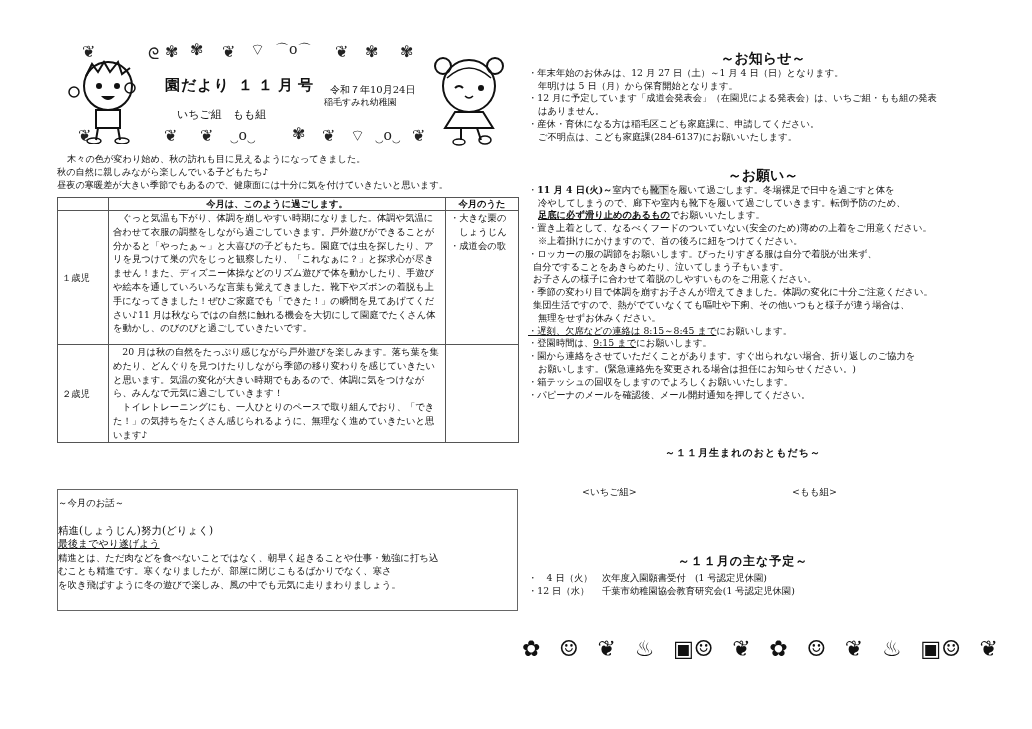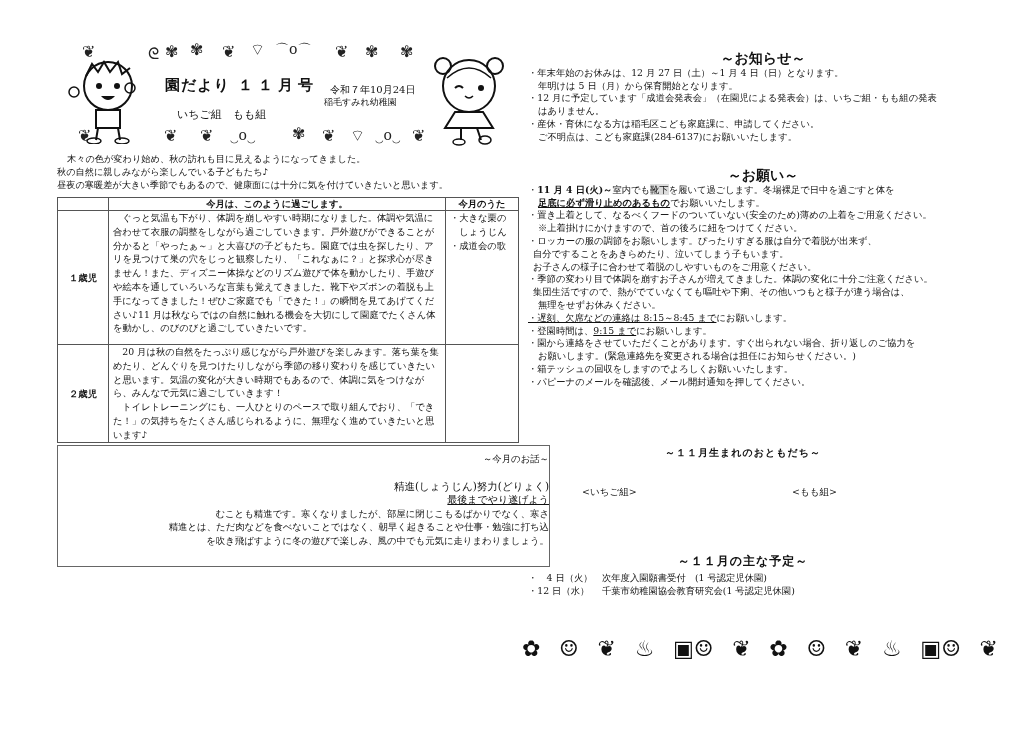--- a/index.html
+++ b/index.html
@@ -21,27 +21,27 @@
   .intro { left: 57px; top: 152px; width: 470px; font-size: 9.2px; line-height: 13px; }
   .intro div { white-space: nowrap; }
   .intro .indent { padding-left: 10px; }
 
   table.plan {
     position: absolute; left: 57px; top: 197px; width: 462px;
     border-collapse: collapse; font-size: 9.3px; line-height: 13.8px;
   }
   table.plan td, table.plan th { border: 1px solid #555; vertical-align: top; padding: 0 4px; }
   table.plan th { font-weight: bold; height: 12px; line-height: 12px; font-size: 9.3px; margin-top: 21px; }
-  table.plan td.age { width: 42px; text-align: center; vertical-align: middle; font-weight: bold; }
+  table.plan td.age { width: 42px; vertical-align: middle; }
   table.plan td.song { width: 64px; }
   table.plan td.body p { margin: 0; }
 
   .story {
-    left: 57px; top: 445px; width: 459px; height: 120px; border: 1px solid #666;
-    text-align: right; font-size: 9.4px; line-height: 13.5px; padding-left: 32px;
+    left: 57px; top: 489px; width: 459px; height: 120px; border: 1px solid #666;
+    text-align: left; font-size: 9.4px; line-height: 13.5px;
   }
   .story .s-title { margin-top: 6px; }
   .story .s-head { margin-top: 14px; font-size: 10.5px; }
   .story .s-sub { text-decoration: underline; font-size: 10px; }
 
   .right { left: 528px; width: 470px; font-size: 9.3px; line-height: 12.8px; }
   .sec-title { text-align: center; font-size: 14px; font-weight: bold; }
   .item { white-space: nowrap; }
   .cont { padding-left: 10px; white-space: nowrap; }
   .cont2 { padding-left: 5px; white-space: nowrap; }
@@ -153,38 +153,39 @@
     </td>
     <td class="song"></td>
   </tr>
 </tbody>
   </table>
 
 <div class="abs story">
   <div class="s-title">～今月のお話～</div>
   <div class="s-head">精進(しょうじん)努力(どりょく)</div>
   <div class="s-sub">最後までやり遂げよう</div>
+  <div>精進とは、ただ肉などを食べないことではなく、朝早く起きることや仕事・勉強に打ち込</div>
   <div>むことも精進です。寒くなりましたが、部屋に閉じこもるばかりでなく、寒さ</div>
-  <div>精進とは、ただ肉などを食べないことではなく、朝早く起きることや仕事・勉強に打ち込</div>
   <div>を吹き飛ばすように冬の遊びで楽しみ、風の中でも元気に走りまわりましょう。</div>
 </div>
 
 <div class="abs right" style="top:52px;">
   <div class="sec-title" style="margin-bottom:2px;">～お知らせ～</div>
   <div class="item">・年末年始のお休みは、12 月 27 日（土）～1 月 4 日（日）となります。</div>
   <div class="cont">年明けは 5 日（月）から保育開始となります。</div>
   <div class="item">・12 月に予定しています「成道会発表会」（在園児による発表会）は、いちご組・もも組の発表</div>
   <div class="cont">はありません。</div>
   <div class="item">・産休・育休になる方は稲毛区こども家庭課に、申請してください。</div>
   <div class="cont">ご不明点は、こども家庭課(284-6137)にお願いいたします。</div>
 </div>
 
 <div class="abs right" style="top:169px;">
   <div class="sec-title" style="margin-bottom:2px;">～お願い～</div>
   <div class="item">・<span class="b">11 月 4 日(火)～</span><span>室内でも</span><span class="hl">靴下</span><span>を履いて過ごします。冬場裸足で日中を過ごすと体を</span></div>
+  <div class="cont">冷やしてしまうので、廊下や室内も靴下を履いて過ごしていきます。転倒予防のため、</div>
   <div class="cont"><span class="b u">足底に必ず滑り止めのあるもの</span><span>でお願いいたします。</span></div>
   <div class="item">・置き上着として、なるべくフードのついていない(安全のため)薄めの上着をご用意ください。</div>
   <div class="cont">※上着掛けにかけますので、首の後ろに紐をつけてください。</div>
   <div class="item">・ロッカーの服の調節をお願いします。ぴったりすぎる服は自分で着脱が出来ず、</div>
   <div class="cont2">自分ですることをあきらめたり、泣いてしまう子もいます。</div>
   <div class="cont2">お子さんの様子に合わせて着脱のしやすいものをご用意ください。</div>
   <div class="item">・季節の変わり目で体調を崩すお子さんが増えてきました。体調の変化に十分ご注意ください。</div>
   <div class="cont2">集団生活ですので、熱がでていなくても嘔吐や下痢、その他いつもと様子が違う場合は、</div>
   <div class="cont">無理をせずお休みください。</div>
   <div class="item"><span class="u">・遅刻、欠席などの連絡は 8:15～8:45 まで</span><span>にお願いします。</span></div>

